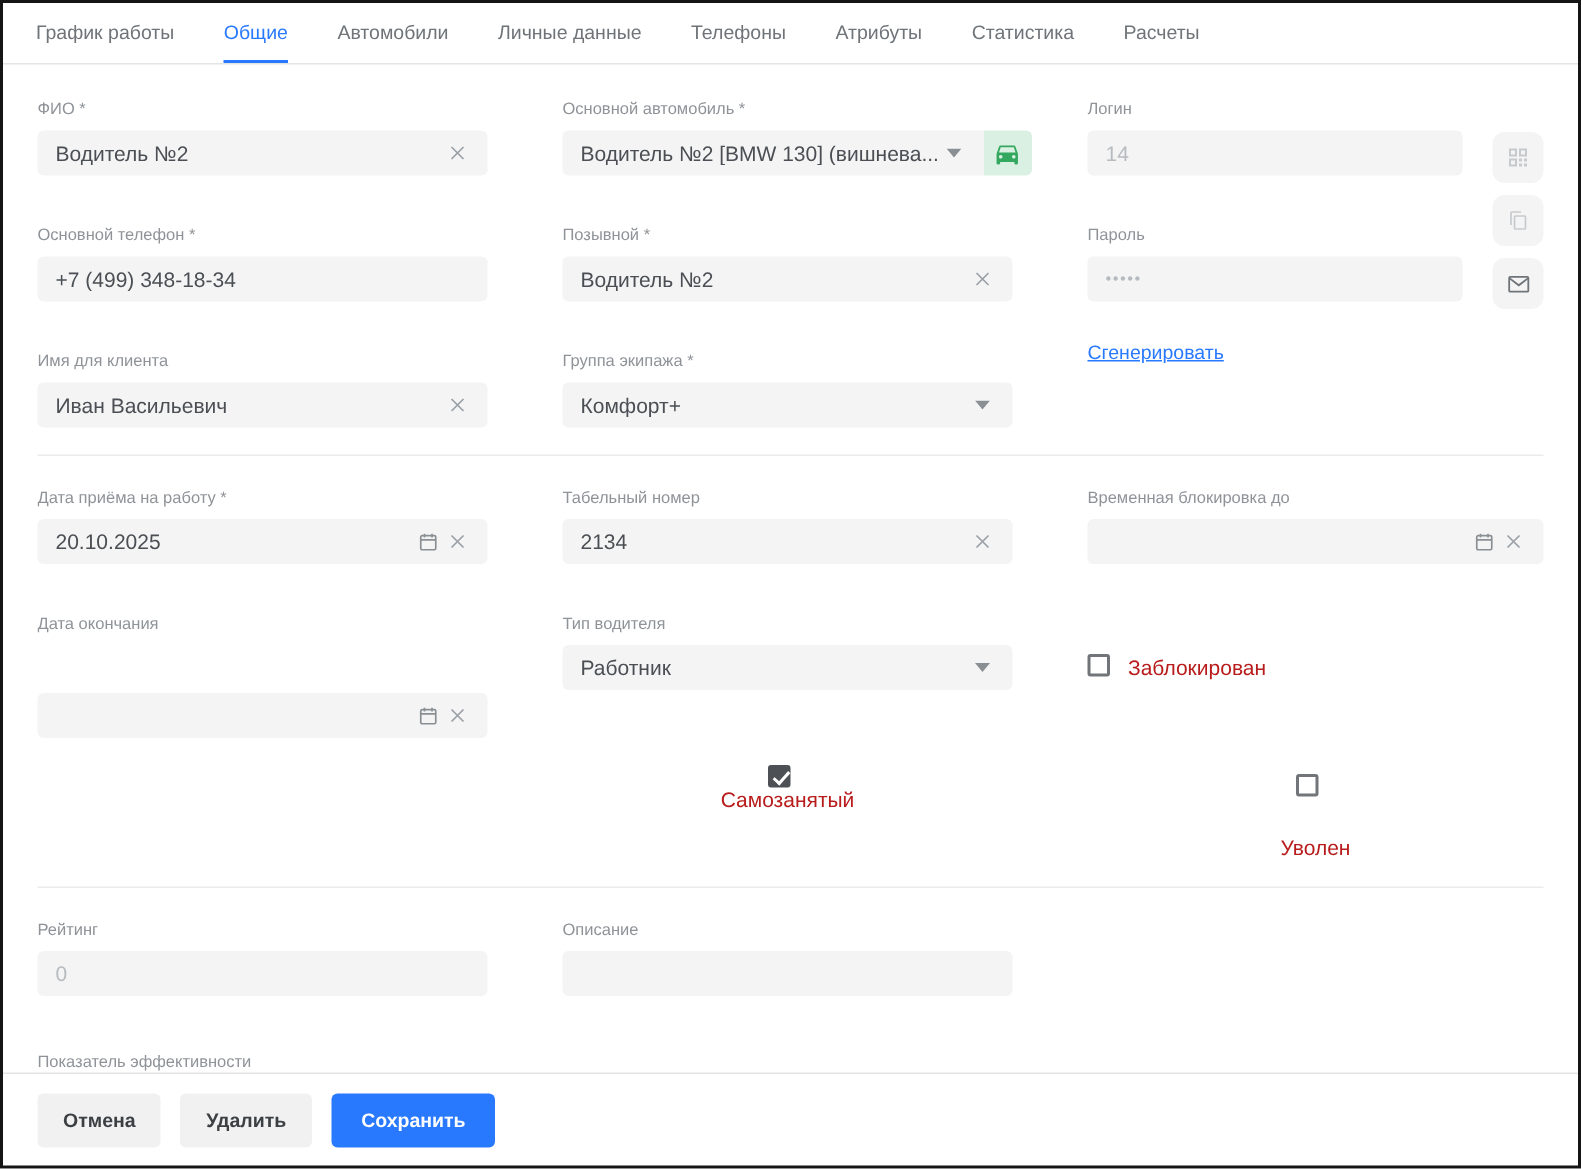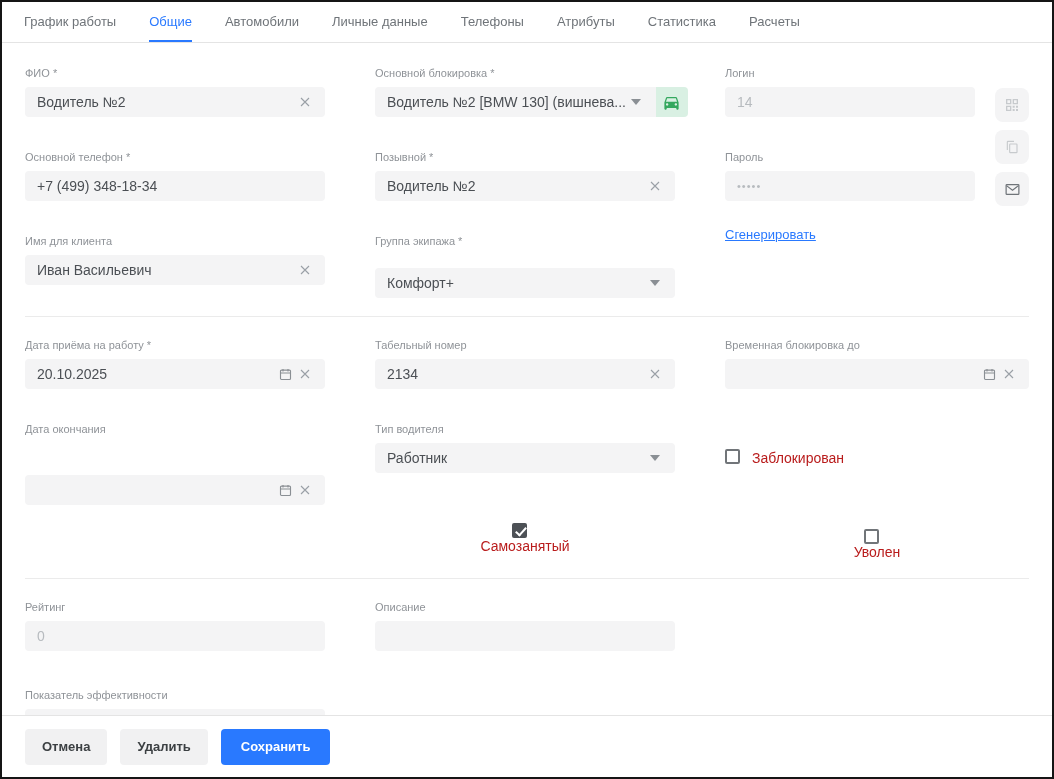--- a/index.html
+++ b/index.html
@@ -141,21 +141,21 @@
           <span class="val">Водитель №2</span>
           <span class="iconbtn-inline">
             <svg width="16" height="16" viewBox="0 0 24 24" fill="none" stroke="#9aa0a6" stroke-width="1.7">
                 <path d="M6 6l12 12M18 6L6 18"></path>
               </svg>
           </span>
         </div>
       </div>
 
       <div class="field-group" style="grid-column:2;grid-row:1;">
-        <div class="field-label">Основной блокировка *</div>
+        <div class="field-label">Основной автомобиль *</div>
         <div class="with-side">
           <div class="input select">
             <span class="val">Водитель №2 [BMW 130] (вишнева...</span>
             <span class="iconbtn-inline">
               <svg width="10" height="6" viewBox="0 0 10 6" fill="#8a8f94">
                   <path d="M0 0h10L5 6z"></path>
                 </svg>
             </span>
           </div>
           <div class="side-btn">
@@ -235,21 +235,21 @@
         <div class="input">
           <span class="val">Иван Васильевич</span>
           <span class="iconbtn-inline">
             <svg width="16" height="16" viewBox="0 0 24 24" fill="none" stroke="#9aa0a6" stroke-width="1.7">
                 <path d="M6 6l12 12M18 6L6 18"></path>
               </svg>
           </span>
         </div>
       </div>
 
-      <div class="field-group mt34" style="grid-column:2;grid-row:3;gap:13px;">
+      <div class="field-group mt34" style="grid-column:2;grid-row:3;">
         <div class="field-label">Группа экипажа *</div>
         <div class="input select">
           <span class="val">Комфорт+</span>
           <span class="iconbtn-inline">
             <svg width="10" height="6" viewBox="0 0 10 6" fill="#8a8f94">
                 <path d="M0 0h10L5 6z"></path>
               </svg>
           </span>
         </div>
       </div>
@@ -340,21 +340,21 @@
       <div class="check-row mt34 pad-label" style="grid-column:3;grid-row:2;align-items:flex-start;">
         <span class="checkbox" style="margin-top:5px;"></span>
         <span class="check-label" style="margin-top:6px;">Заблокирован</span>
       </div>
 
       <div class="check-row mt18" style="grid-column:2;grid-row:3;">
         <span class="checkbox checked"></span>
         <span class="check-label">Самозанятый</span>
       </div>
 
-      <div class="check-row mt18" style="grid-column:3;grid-row:3;padding-top:6px;">
+      <div class="check-row mt18" style="grid-column:3;grid-row:3;padding-top:6px;gap:26px;">
         <span class="checkbox"></span>
         <span class="check-label">Уволен</span>
       </div>
     </div>
 
     <hr class="divider">
 
     <div class="grid">
 
       <div class="field-group" style="grid-column:1;grid-row:1;">

